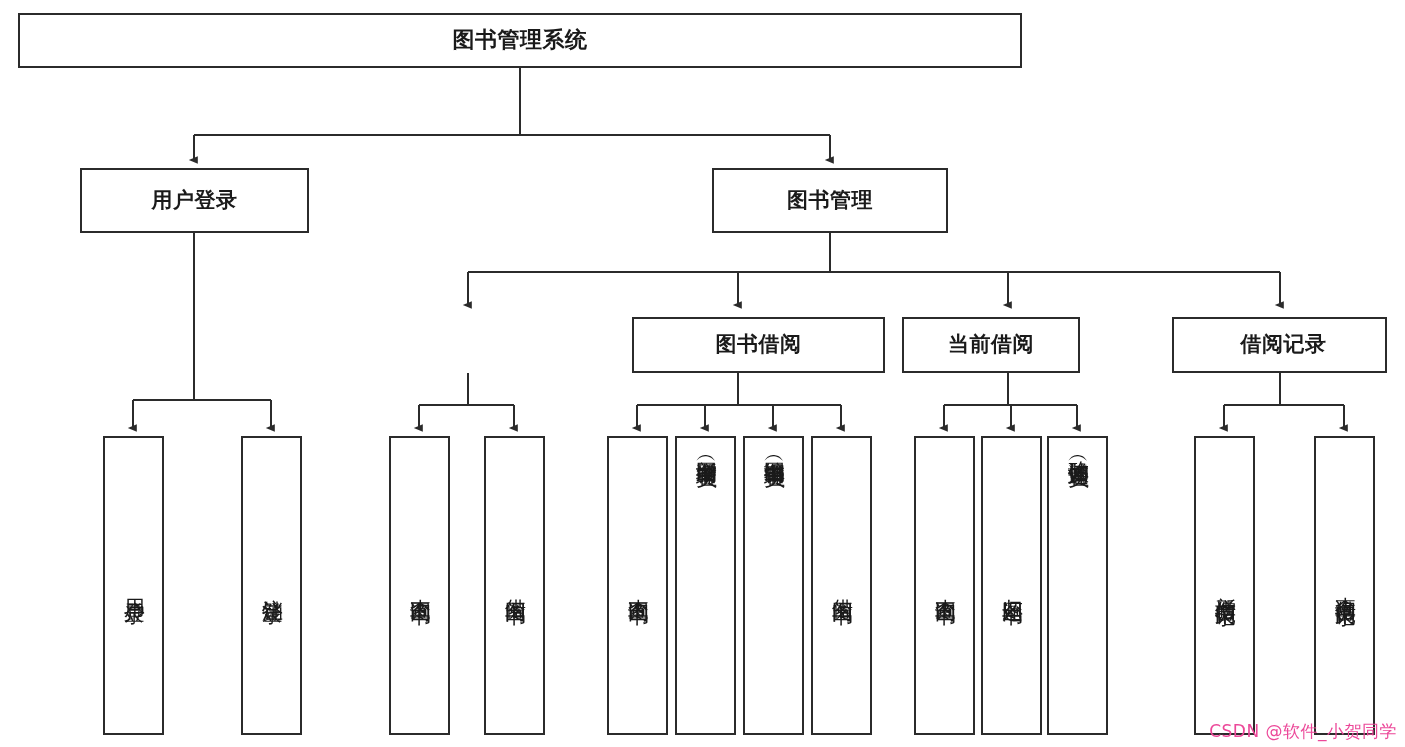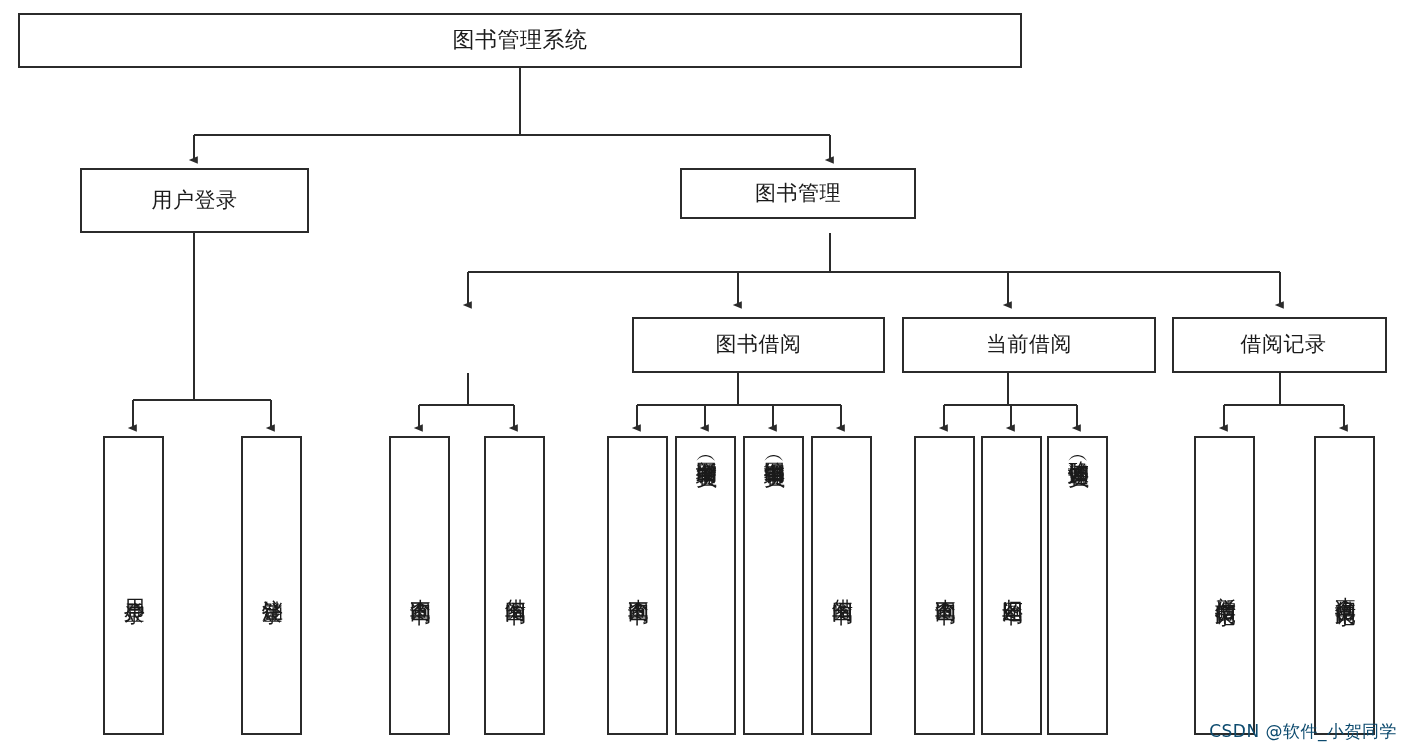--- a/index.html
+++ b/index.html
@@ -39,20 +39,21 @@
   .node .node-label {
     display: block;
     text-align: center;
     line-height: 1.12;
     letter-spacing: 0.5px;
   }
   
   .node.horiz .node-label {
     font-size: 21px;
     writing-mode: horizontal-tb;
+    font-weight: bold;
   }
   .node.root .node-label {
     font-size: 22px;
   }
   
   .node.vert {
     align-items: flex-start;
     justify-content: center;
     padding-top: 6px;
   }
@@ -70,21 +71,21 @@
   
   .node.vert.center {
     align-items: center;
     padding-top: 0;
   }
   #watermark {
     position: absolute;
     right: 8px;
     bottom: 4px;
     font-size: 17px;
-    color: #0c4a6e;
+    color: #ec4899;
     letter-spacing: 0.5px;
     white-space: nowrap;
     user-select: none;
   }
 </style>
 </head>
 <body>
 
 <div id="diagram-root">
 
@@ -139,28 +140,28 @@
     </g>
   </svg>
 
   <div class="node horiz root" style="left:18px; top:13px; width:1004px; height:55px;">
     <span class="node-label">图书管理系统</span>
   </div>
 
   <div class="node horiz" style="left:80px; top:168px; width:229px; height:65px;">
     <span class="node-label">用户登录</span>
   </div>
-  <div class="node horiz" style="left:680px; top:168px; width:236px; height:51px;">
+  <div class="node horiz" style="left:712px; top:168px; width:236px; height:65px;">
     <span class="node-label">图书管理</span>
   </div>
 
   <div class="node horiz" style="left:632px; top:317px; width:253px; height:56px;">
     <span class="node-label">图书借阅</span>
   </div>
-  <div class="node horiz" style="left:902px; top:317px; width:254px; height:56px;">
+  <div class="node horiz" style="left:902px; top:317px; width:178px; height:56px;">
     <span class="node-label">当前借阅</span>
   </div>
   <div class="node horiz" style="left:1172px; top:317px; width:215px; height:56px;padding-left:8px;">
     <span class="node-label">借阅记录</span>
   </div>
 
   <div class="node vert center" style="left:103px; top:436px; width:61px; height:299px;">
     <span class="node-label">用户登录</span>
   </div>
   <div class="node vert center" style="left:241px; top:436px; width:61px; height:299px;">

